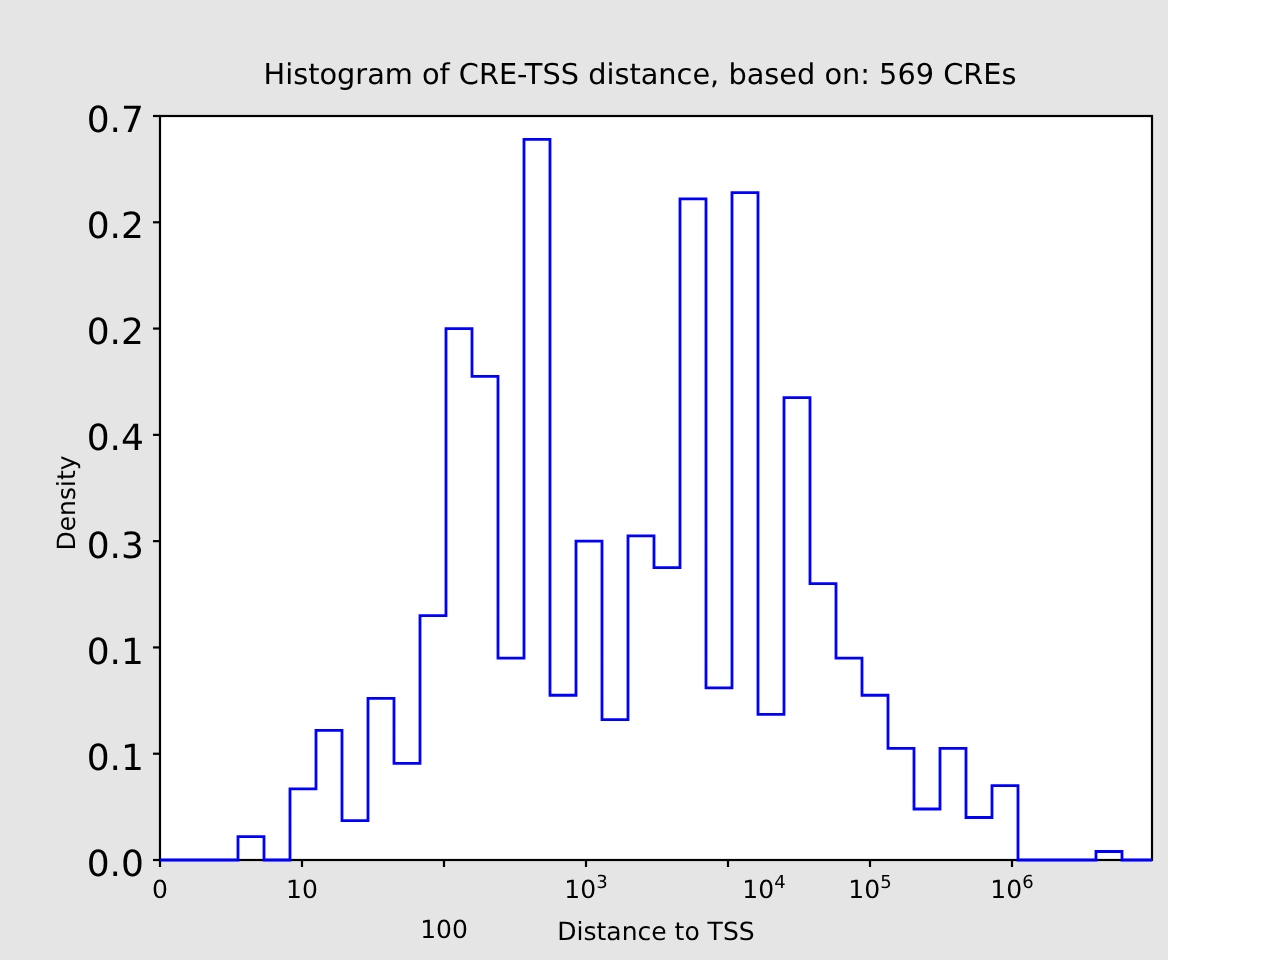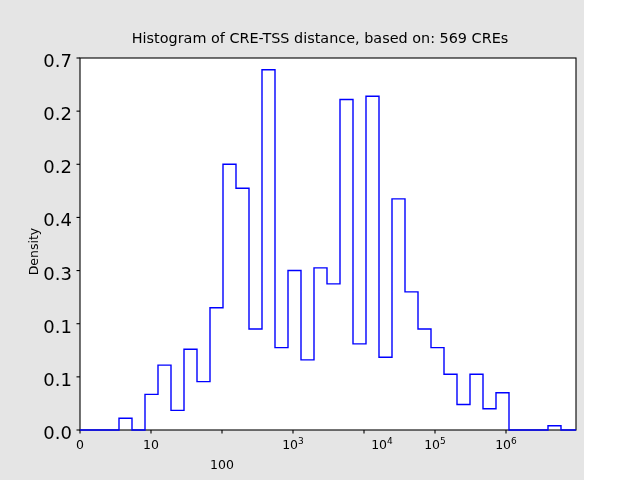--- a/index.html
+++ b/index.html
@@ -78,20 +78,21 @@
 </style>
 </head>
 <body>
 
 <div id="figure">
 
   <div class="chart-title">Histogram of CRE-TSS distance, based on: 569 CREs</div>
 
   <div class="ylabel">Density</div>
 
+  <div class="xlabel">Distance to TSS</div>
 
   <svg id="plotsvg" width="640" height="480">
     <g id="axes-frame">
       <rect x="80" y="58" width="496" height="372" fill="#ffffff" stroke="#000000" stroke-width="1.1"></rect>
     </g>
     <g id="ytick-marks">
         <line x1="76.5" x2="80" y1="430" y2="430" stroke="#000000" stroke-width="1.1"></line>
         <line x1="76.5" x2="80" y1="376.85714285714283" y2="376.85714285714283" stroke="#000000" stroke-width="1.1"></line>
         <line x1="76.5" x2="80" y1="323.71428571428567" y2="323.71428571428567" stroke="#000000" stroke-width="1.1"></line>
         <line x1="76.5" x2="80" y1="270.57142857142856" y2="270.57142857142856" stroke="#000000" stroke-width="1.1"></line>

